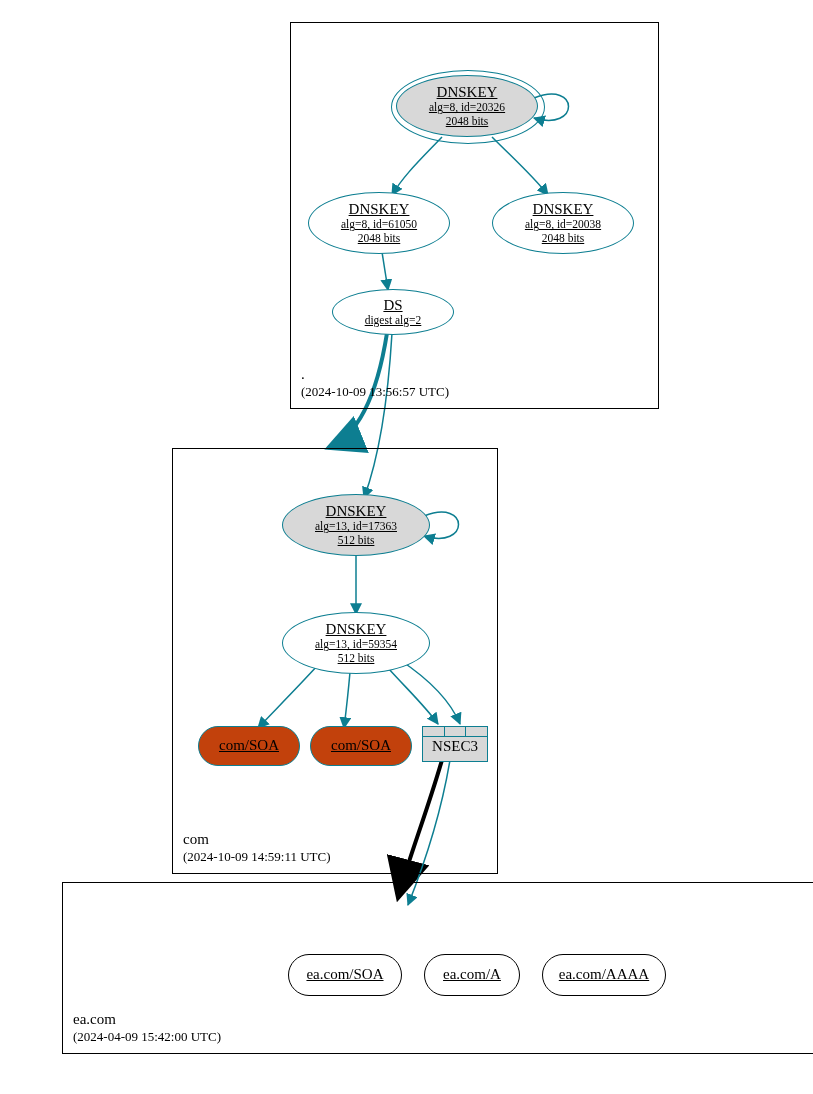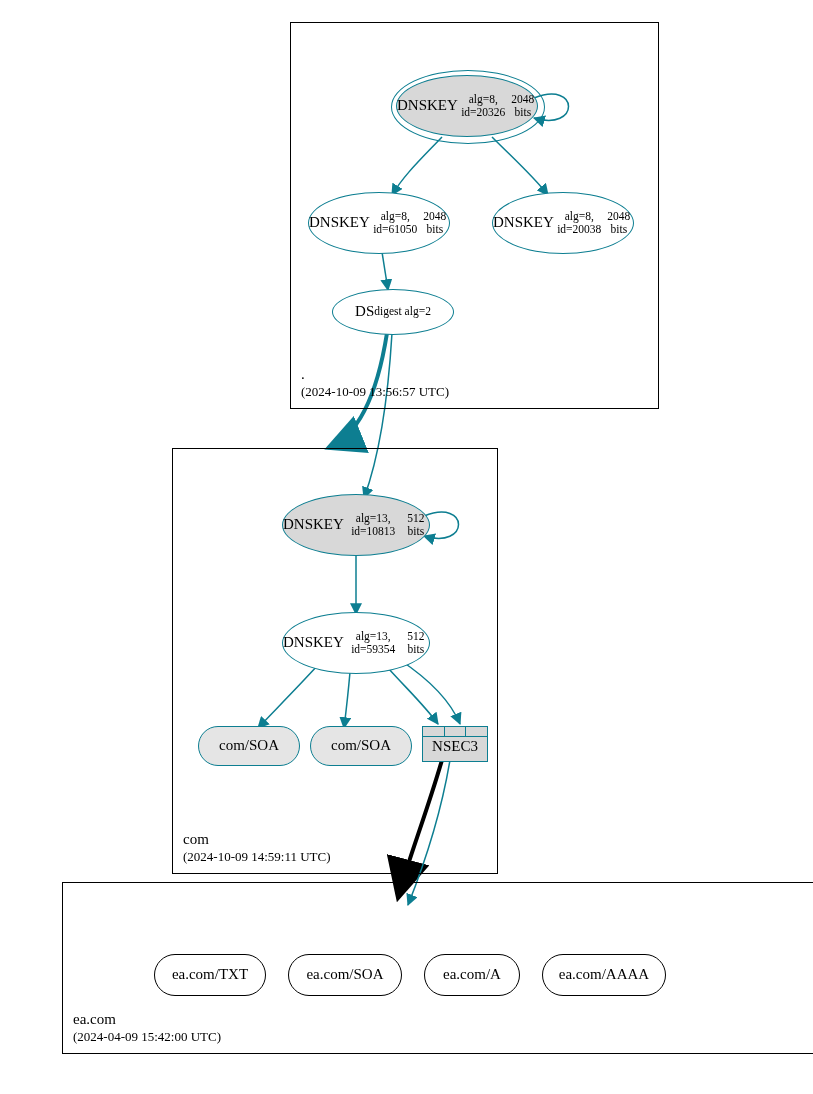--- a/index.html
+++ b/index.html
@@ -33,25 +33,26 @@
   .zone-label .name {
     font-size: 15px;
   }
   .zone-label .ts {
     font-size: 13px;
   }
   .node {
     position: absolute;
     box-sizing: border-box;
     display: flex;
-    flex-direction: row;
+    flex-direction: column;
     align-items: center;
     justify-content: center;
     text-align: center;
     line-height: 1.15;
+    text-decoration: underline;
   }
   .node .title {
     font-size: 15px;
   }
   .node .sub {
     font-size: 11.5px;
   }
   .ellipse-teal {
     border: 1.5px solid #0d7e91;
     border-radius: 50%;
@@ -62,21 +63,21 @@
   }
   .double-ring {
     position: absolute;
     border: 1.5px solid #0d7e91;
     border-radius: 50%;
     pointer-events: none;
   }
   .pill-teal {
     border: 1.5px solid #0d7e91;
     border-radius: 22px;
-    background: #e5e5e5;
+    background: #c2410c;
   }
   .pill-black {
     border: 1.5px solid #000;
     border-radius: 22px;
     background: #fff;
   }
   .nsec3 {
     position: absolute;
     border: 1.5px solid #0d7e91;
     background: #d8d8d8;
@@ -177,21 +178,21 @@
 
   <div class="zone-box" style="left:172px; top:448px; width:326px; height:426px;">
     <div class="zone-label">
       <div class="name">com</div>
       <div class="ts">(2024-10-09 14:59:11 UTC)</div>
     </div>
   </div>
 
   <div class="node ellipse-teal filled" style="left:282px; top:494px; width:148px; height:62px;">
     <div class="title">DNSKEY</div>
-    <div class="sub">alg=13, id=10813</div>
+    <div class="sub">alg=13, id=17363</div>
     <div class="sub">512 bits</div>
   </div>
 
   <div class="node ellipse-teal" style="left:282px; top:612px; width:148px; height:62px;">
     <div class="title">DNSKEY</div>
     <div class="sub">alg=13, id=59354</div>
     <div class="sub">512 bits</div>
   </div>
 
   <div class="node pill-teal" style="left:198px; top:726px; width:102px; height:40px;">
@@ -210,23 +211,20 @@
     <div class="lbl">NSEC3</div>
   </div>
 
   <div class="zone-box" style="left:14px; top:882px; width:786px; height:172px;margin-left:48px;">
     <div class="zone-label">
       <div class="name">ea.com</div>
       <div class="ts">(2024-04-09 15:42:00 UTC)</div>
     </div>
   </div>
 
-  <div class="node pill-black" style="left:154px; top:954px; width:112px; height:42px;">
-    <div class="title">ea.com/TXT</div>
-  </div>
   <div class="node pill-black" style="left:424px; top:954px; width:96px; height:42px;">
     <div class="title">ea.com/A</div>
   </div>
   <div class="node pill-black" style="left:288px; top:954px; width:114px; height:42px;">
     <div class="title">ea.com/SOA</div>
   </div>
   <div class="node pill-black" style="left:542px; top:954px; width:124px; height:42px;">
     <div class="title">ea.com/AAAA</div>
   </div>
 

